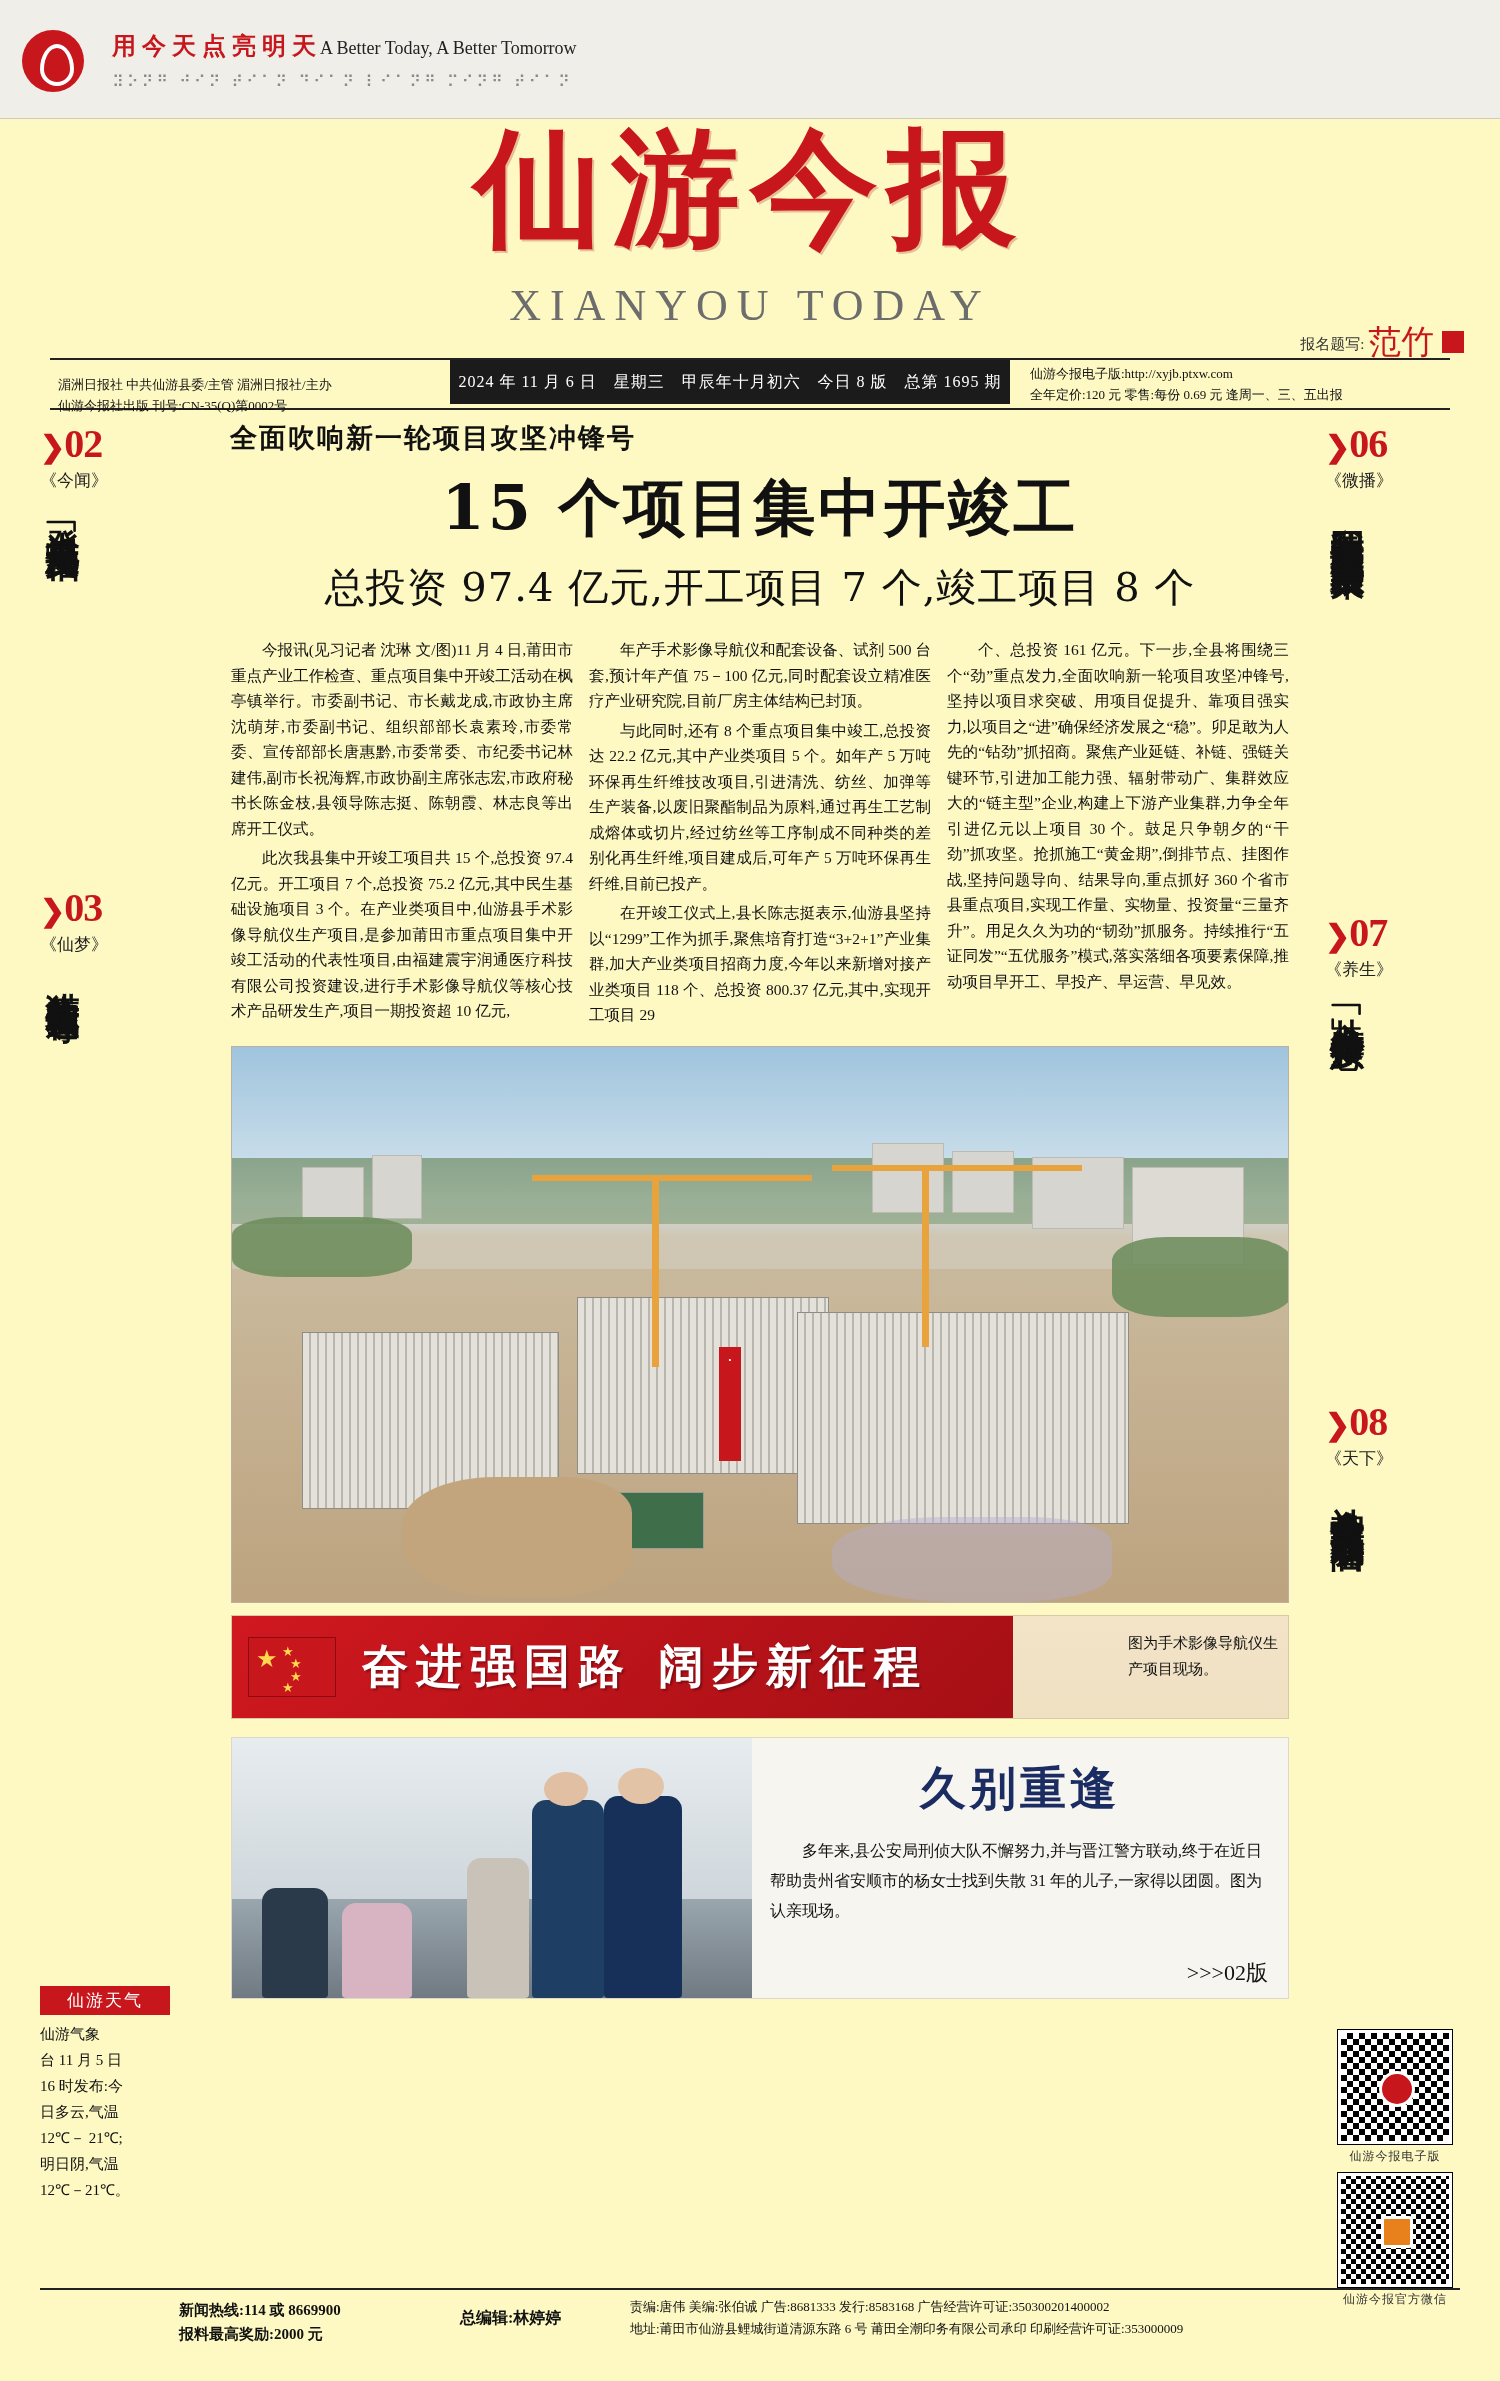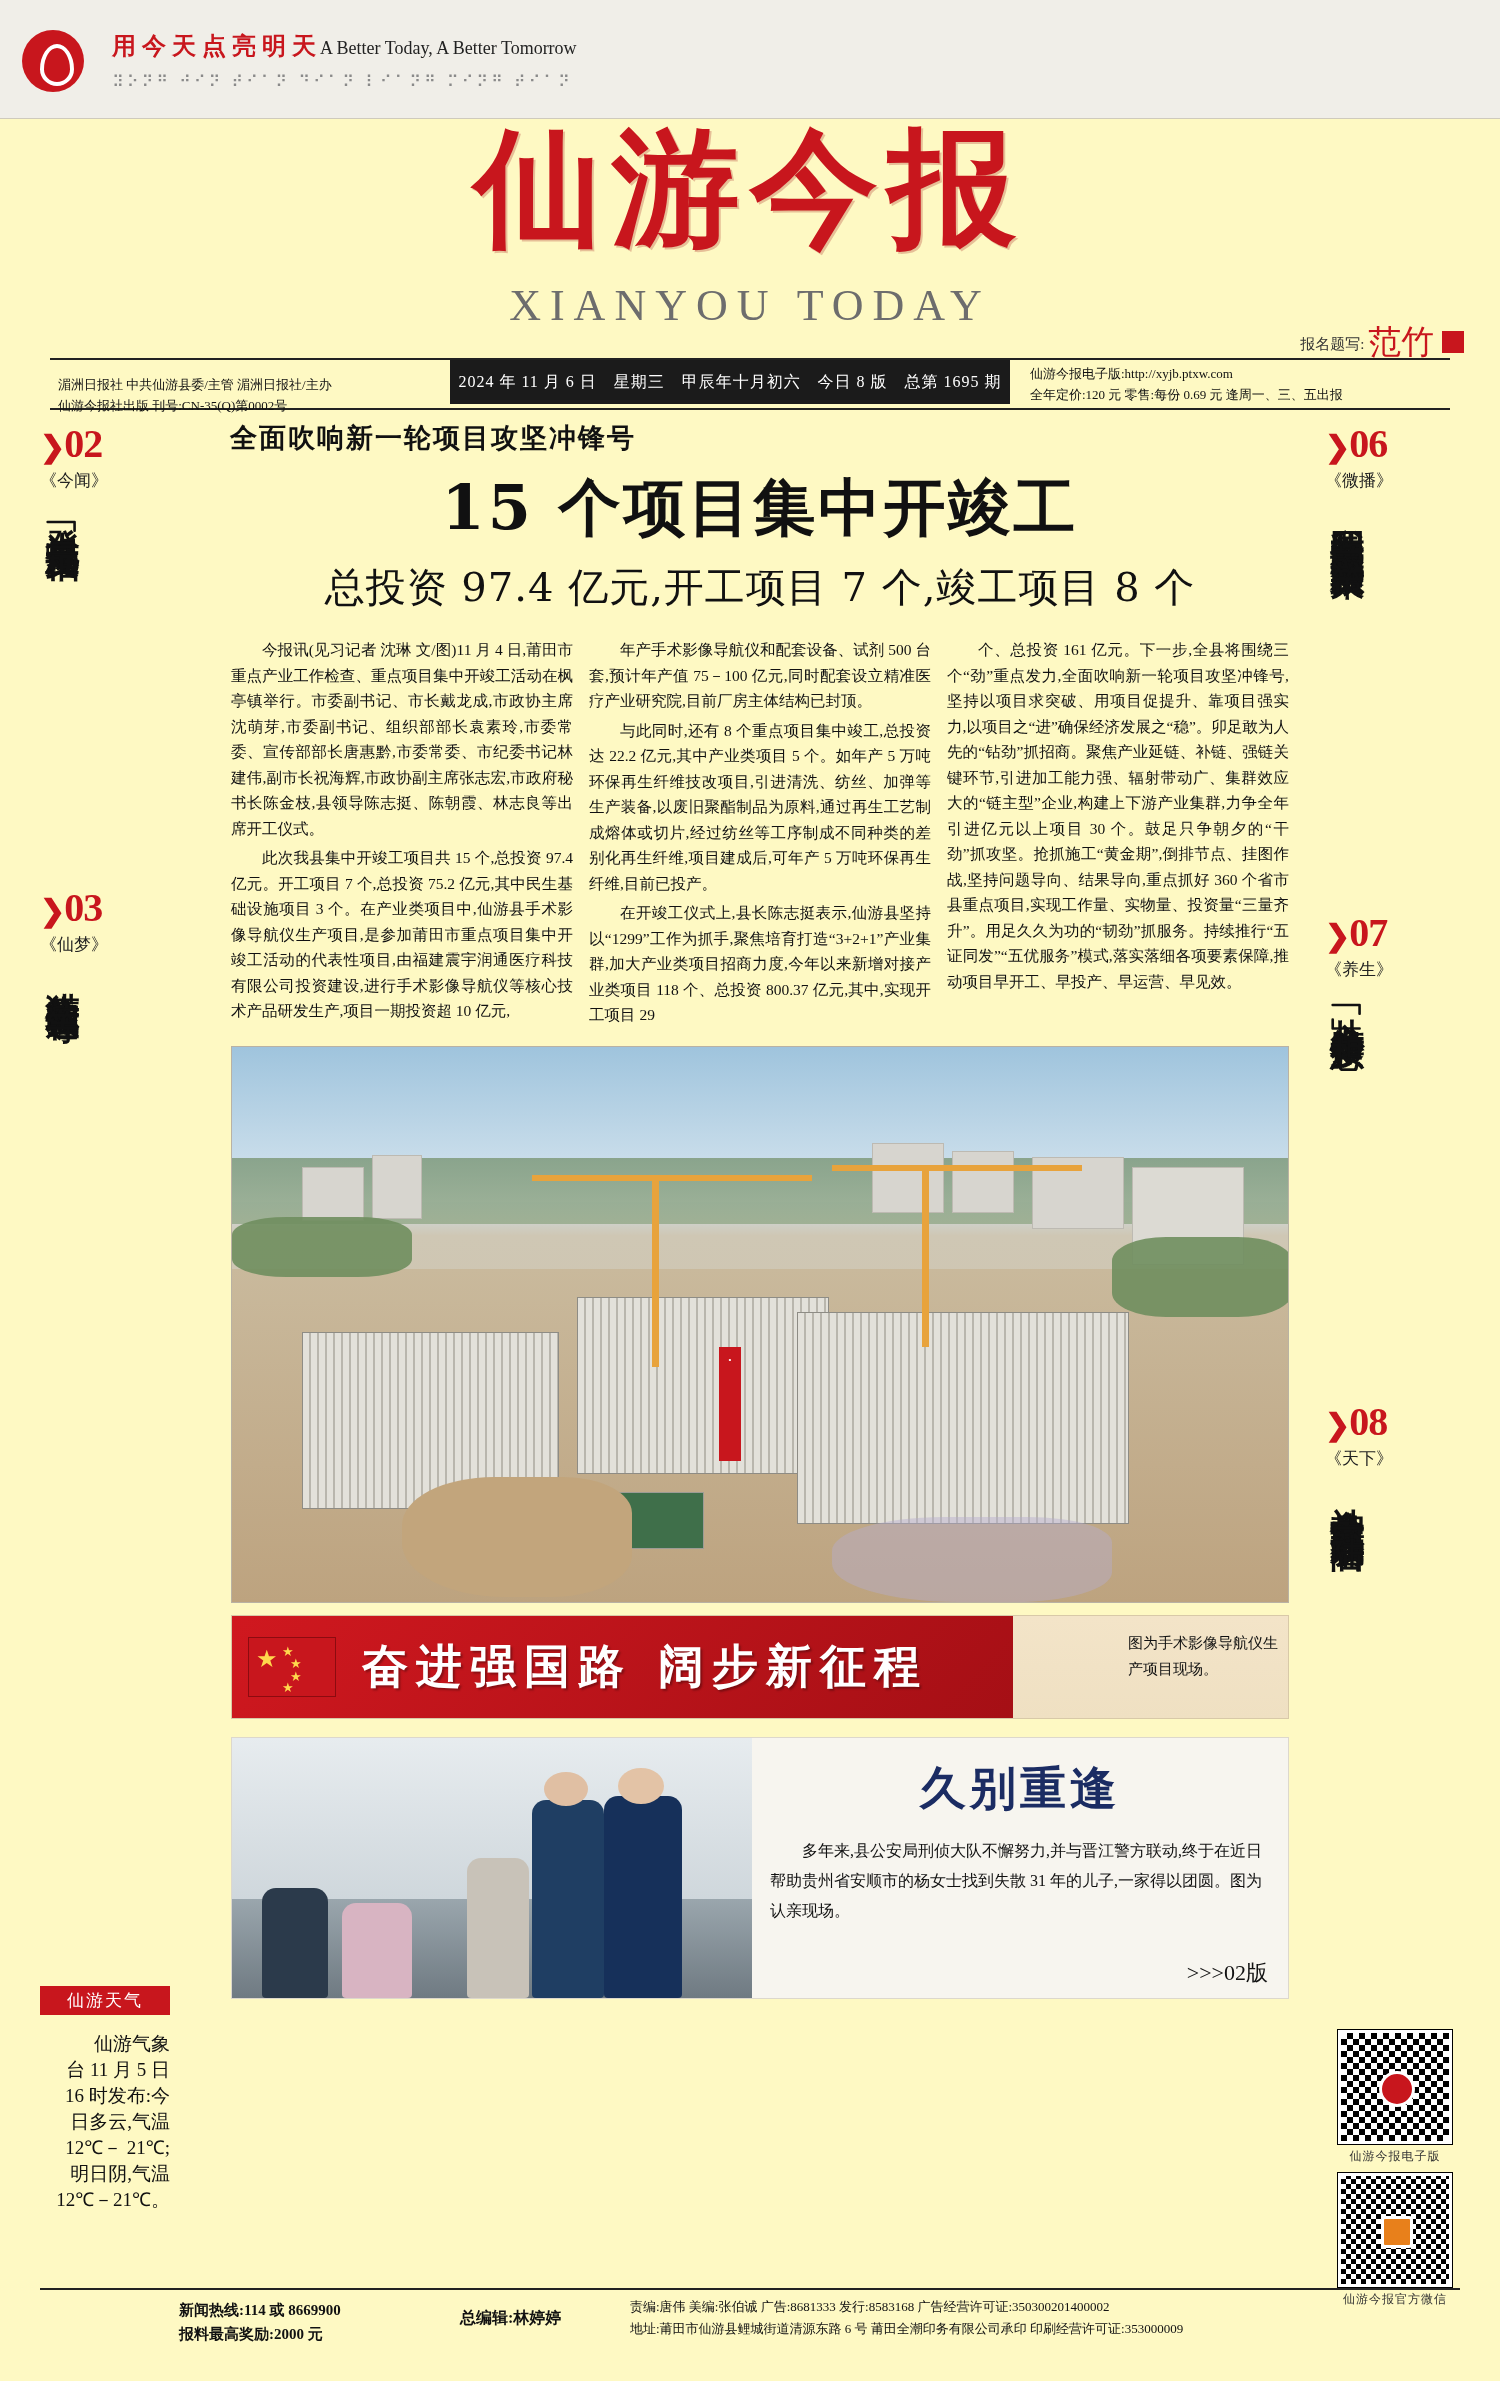--- a/index.html
+++ b/index.html
@@ -35,21 +35,21 @@
   .side-item{position:relative;margin-bottom:52px;}
   .side-num{font-size:40px;font-weight:bold;color:#c8161d;font-family:"Liberation Serif",serif;letter-spacing:-1px;}
   .side-num .chev{font-size:30px;}
   .side-cat{font-size:17px;color:#222;margin-top:2px;}
   .side-text{writing-mode:vertical-rl;text-orientation:upright;font-size:34px;font-weight:bold;line-height:46px;letter-spacing:2px;margin-top:10px;height:330px;color:#111;font-family:"DejaVu Serif",serif;}
   .side.right .side-text{height:355px;}
 
   
   .weather{position:absolute;left:40px;top:1986px;width:130px;}
   .weather-title{background:#c8161d;color:#fff;font-size:17px;text-align:center;padding:3px 0;letter-spacing:2px;}
-  .weather-body{font-size:19px;line-height:26px;text-align:right;color:#111;padding-top:16px;}
+  .weather-body{font-size:15px;line-height:26px;text-align:left;color:#111;padding-top:6px;}
 
   
   .center{position:absolute;left:205px;top:420px;width:1110px;}
   .kicker{font-size:27px;font-weight:bold;letter-spacing:2px;color:#111;margin-left:25px;font-family:"DejaVu Serif",serif;}
   .headline{font-size:62px;font-weight:bold;text-align:center;letter-spacing:3px;margin-top:10px;color:#111;font-family:"DejaVu Serif",serif;}
   .subhead{font-size:40px;text-align:center;margin-top:10px;letter-spacing:1px;color:#111;font-family:"DejaVu Serif",serif;}
 
   .cols{display:flex;gap:16px;margin-top:22px;padding:0 26px;}
   .col{flex:1;font-size:15.5px;line-height:25.5px;text-align:justify;color:#111;font-family:"Liberation Serif",serif;}
   .col p{margin:0 0 4px 0;text-indent:2em;}

